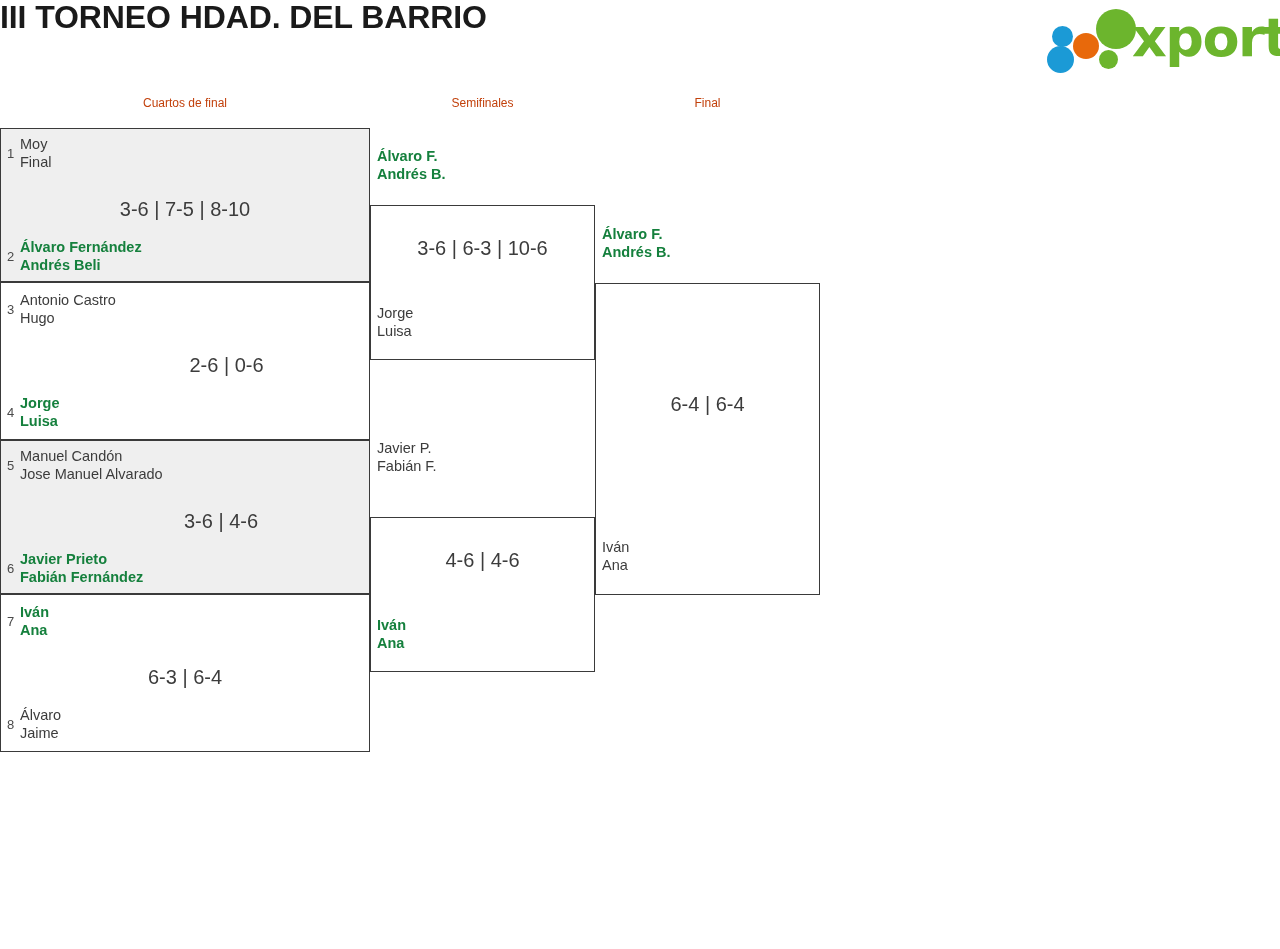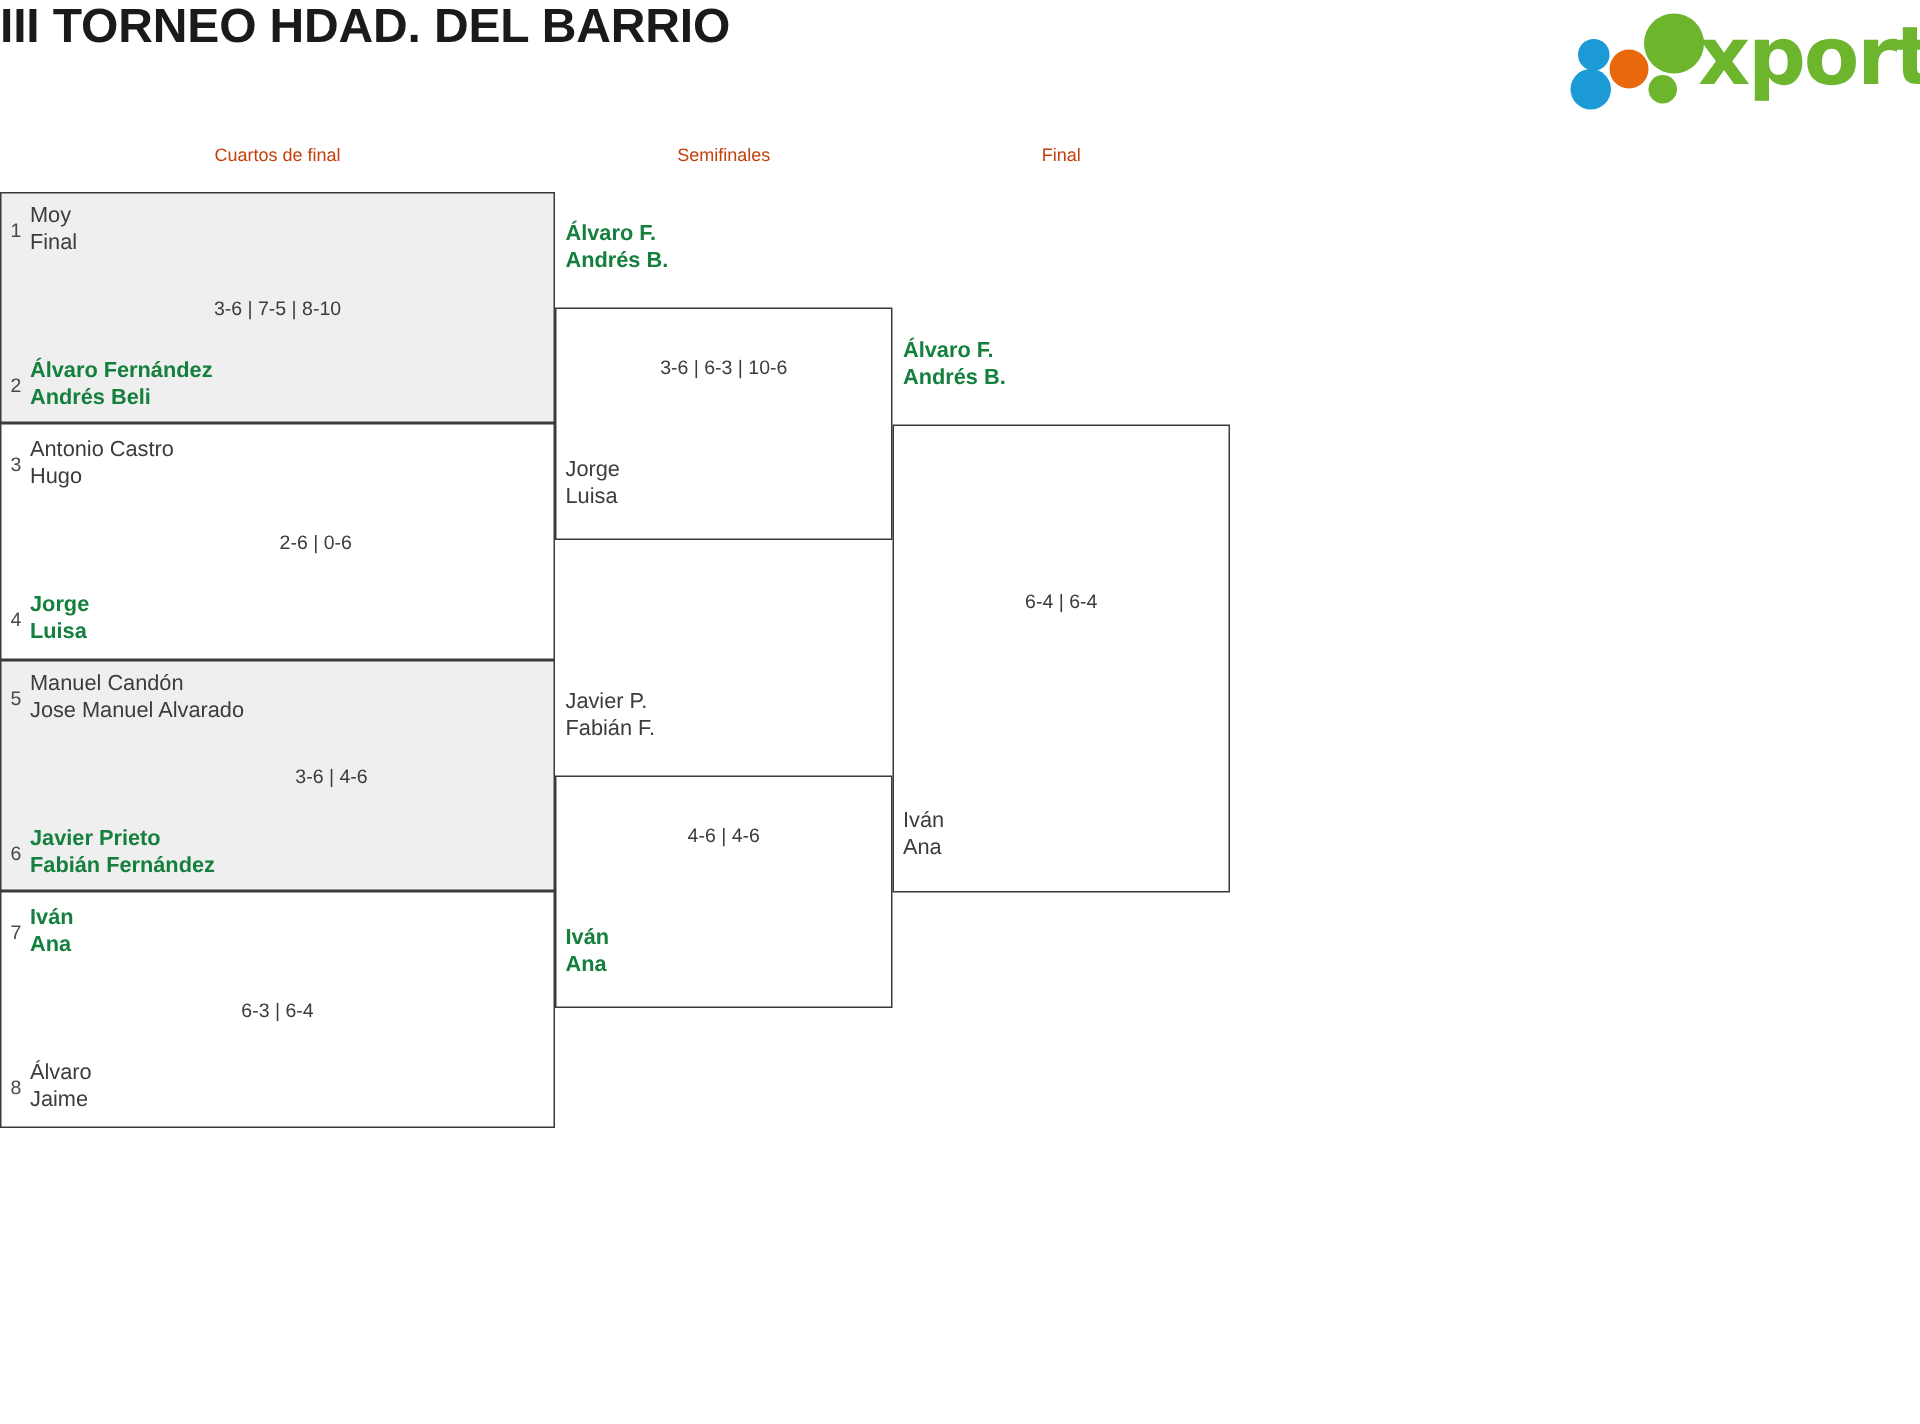--- a/index.html
+++ b/index.html
@@ -114,21 +114,21 @@
     font-size: 14.5px;
     color: #3c3c3c;
   }
   .names.winner {
     font-weight: bold;
     color: #15803d;
   }
 
   .score {
     position: absolute;
-    font-size: 13px;
+    font-size: 20px;
     color: #3c3c3c;
     text-align: center;
     white-space: nowrap;
   }
 </style>
 </head>
 <body>
 
 <div id="header-title">
   <div class="title-line">III TORNEO HDAD. DEL BARRIO</div>
@@ -167,21 +167,21 @@
   </div>
 
   <div class="match-box" style="left:0px; top:282px; width:370px; height:158px;"></div>
   <div class="slot" style="left:0px; top:291px; width:370px;">
     <span class="seed">3</span>
     <span class="names">
       <span>Antonio Castro</span>
       <span>Hugo</span>
     </span>
   </div>
-  <div class="score" style="left:0px; top:354px; width:421px;">2-6 | 0-6</div>
+  <div class="score" style="left:16px; top:354px; width:421px;">2-6 | 0-6</div>
   <div class="slot" style="left:0px; top:394px; width:370px;">
     <span class="seed">4</span>
     <span class="names winner">
       <span>Jorge</span>
       <span>Luisa</span>
     </span>
   </div>
 
   <div class="match-box shaded" style="left:0px; top:440px; width:370px; height:154px;"></div>
   <div class="slot" style="left:0px; top:447px; width:370px;">
@@ -226,21 +226,21 @@
   </div>
   <div class="score" style="left:370px; top:237px; width:225px;">3-6 | 6-3 | 10-6</div>
   <div class="slot" style="left:370px; top:304px; width:225px;">
     <span class="names" style="padding-left:7px;">
       <span>Jorge</span>
       <span>Luisa</span>
     </span>
   </div>
 
   <div class="match-box" style="left:370px; top:517px; width:225px; height:155px;"></div>
-  <div class="slot" style="left:370px; top:459px; width:225px;">
+  <div class="slot" style="left:370px; top:439px; width:225px;">
     <span class="names" style="padding-left:7px;">
       <span>Javier P.</span>
       <span>Fabián F.</span>
     </span>
   </div>
   <div class="score" style="left:370px; top:549px; width:225px;">4-6 | 4-6</div>
   <div class="slot" style="left:370px; top:616px; width:225px;">
     <span class="names winner" style="padding-left:7px;">
       <span>Iván</span>
       <span>Ana</span>

